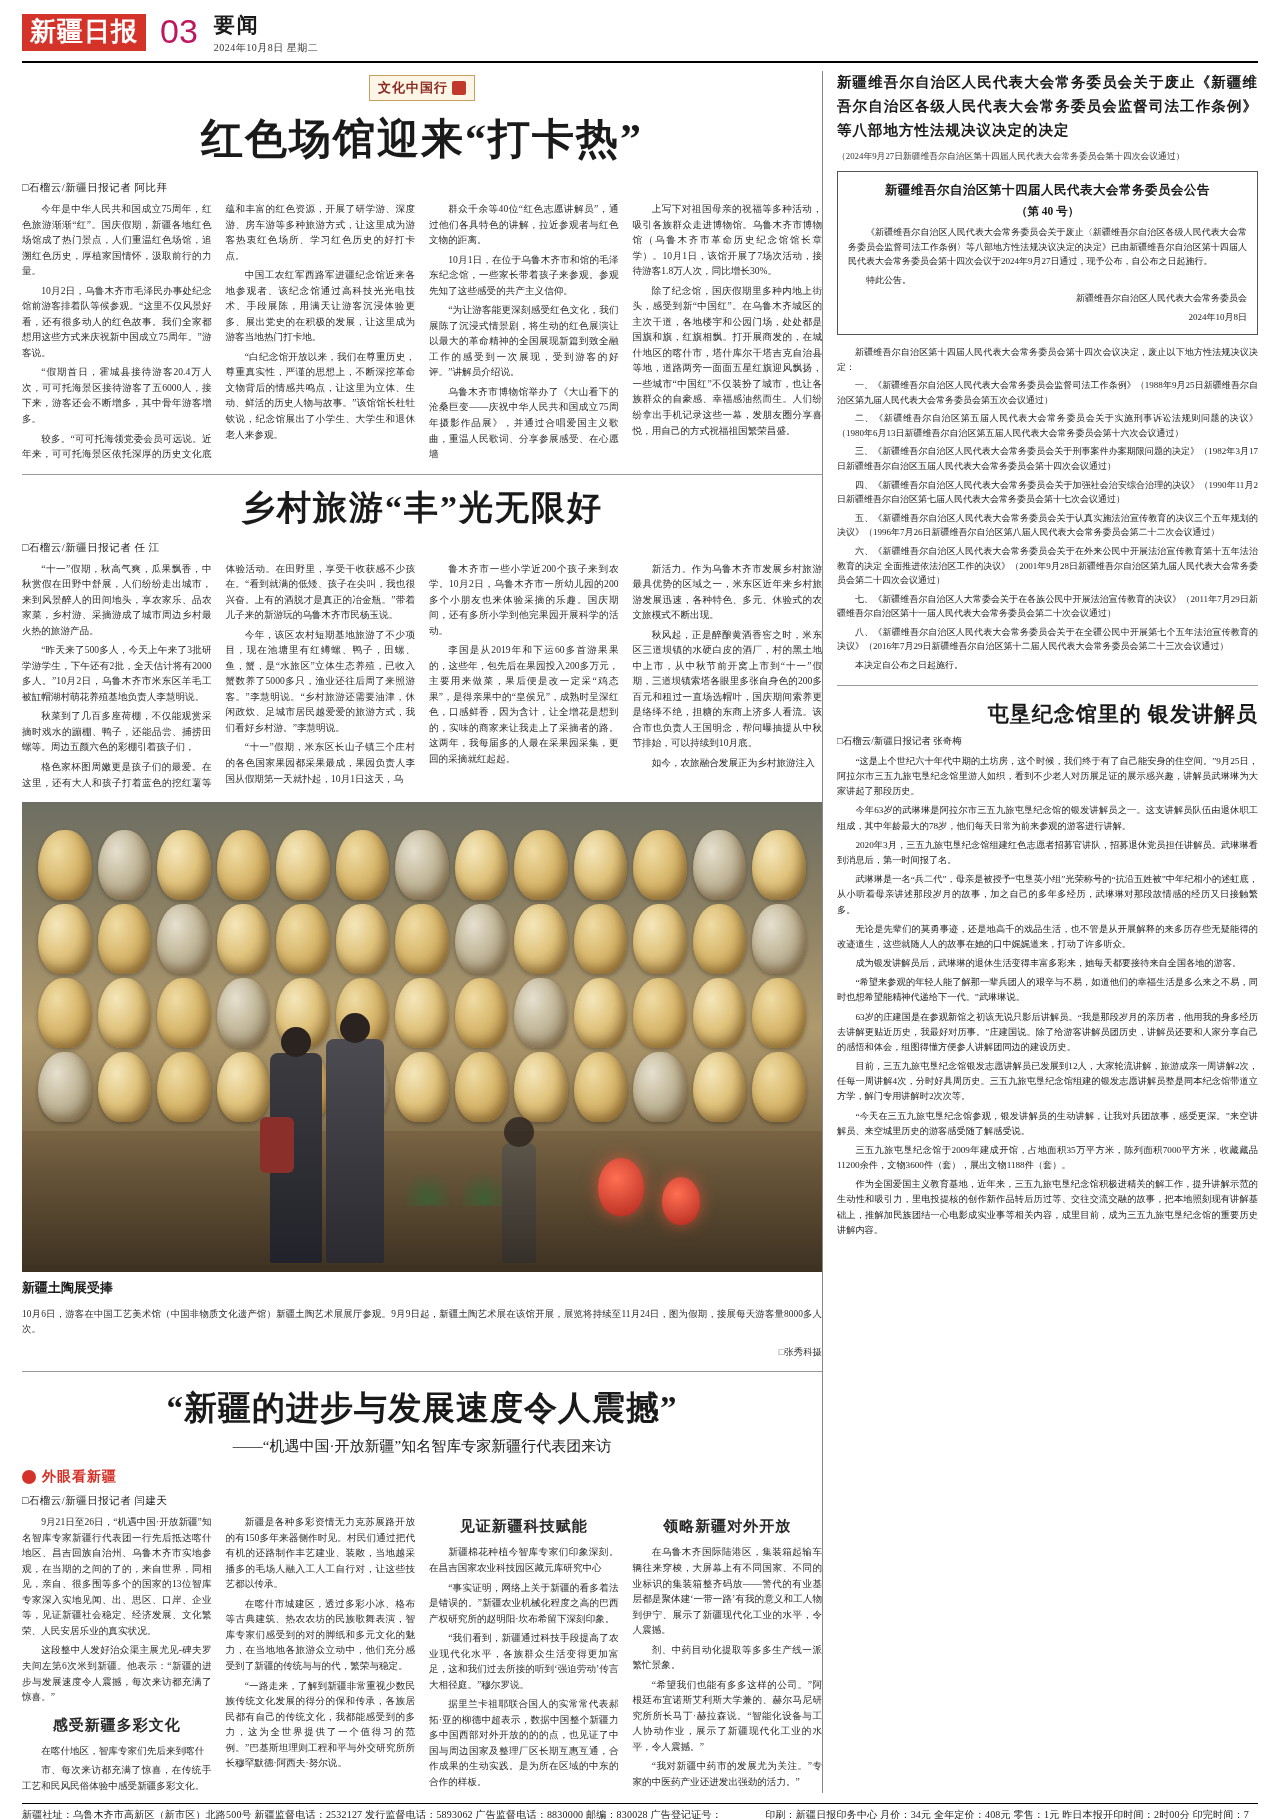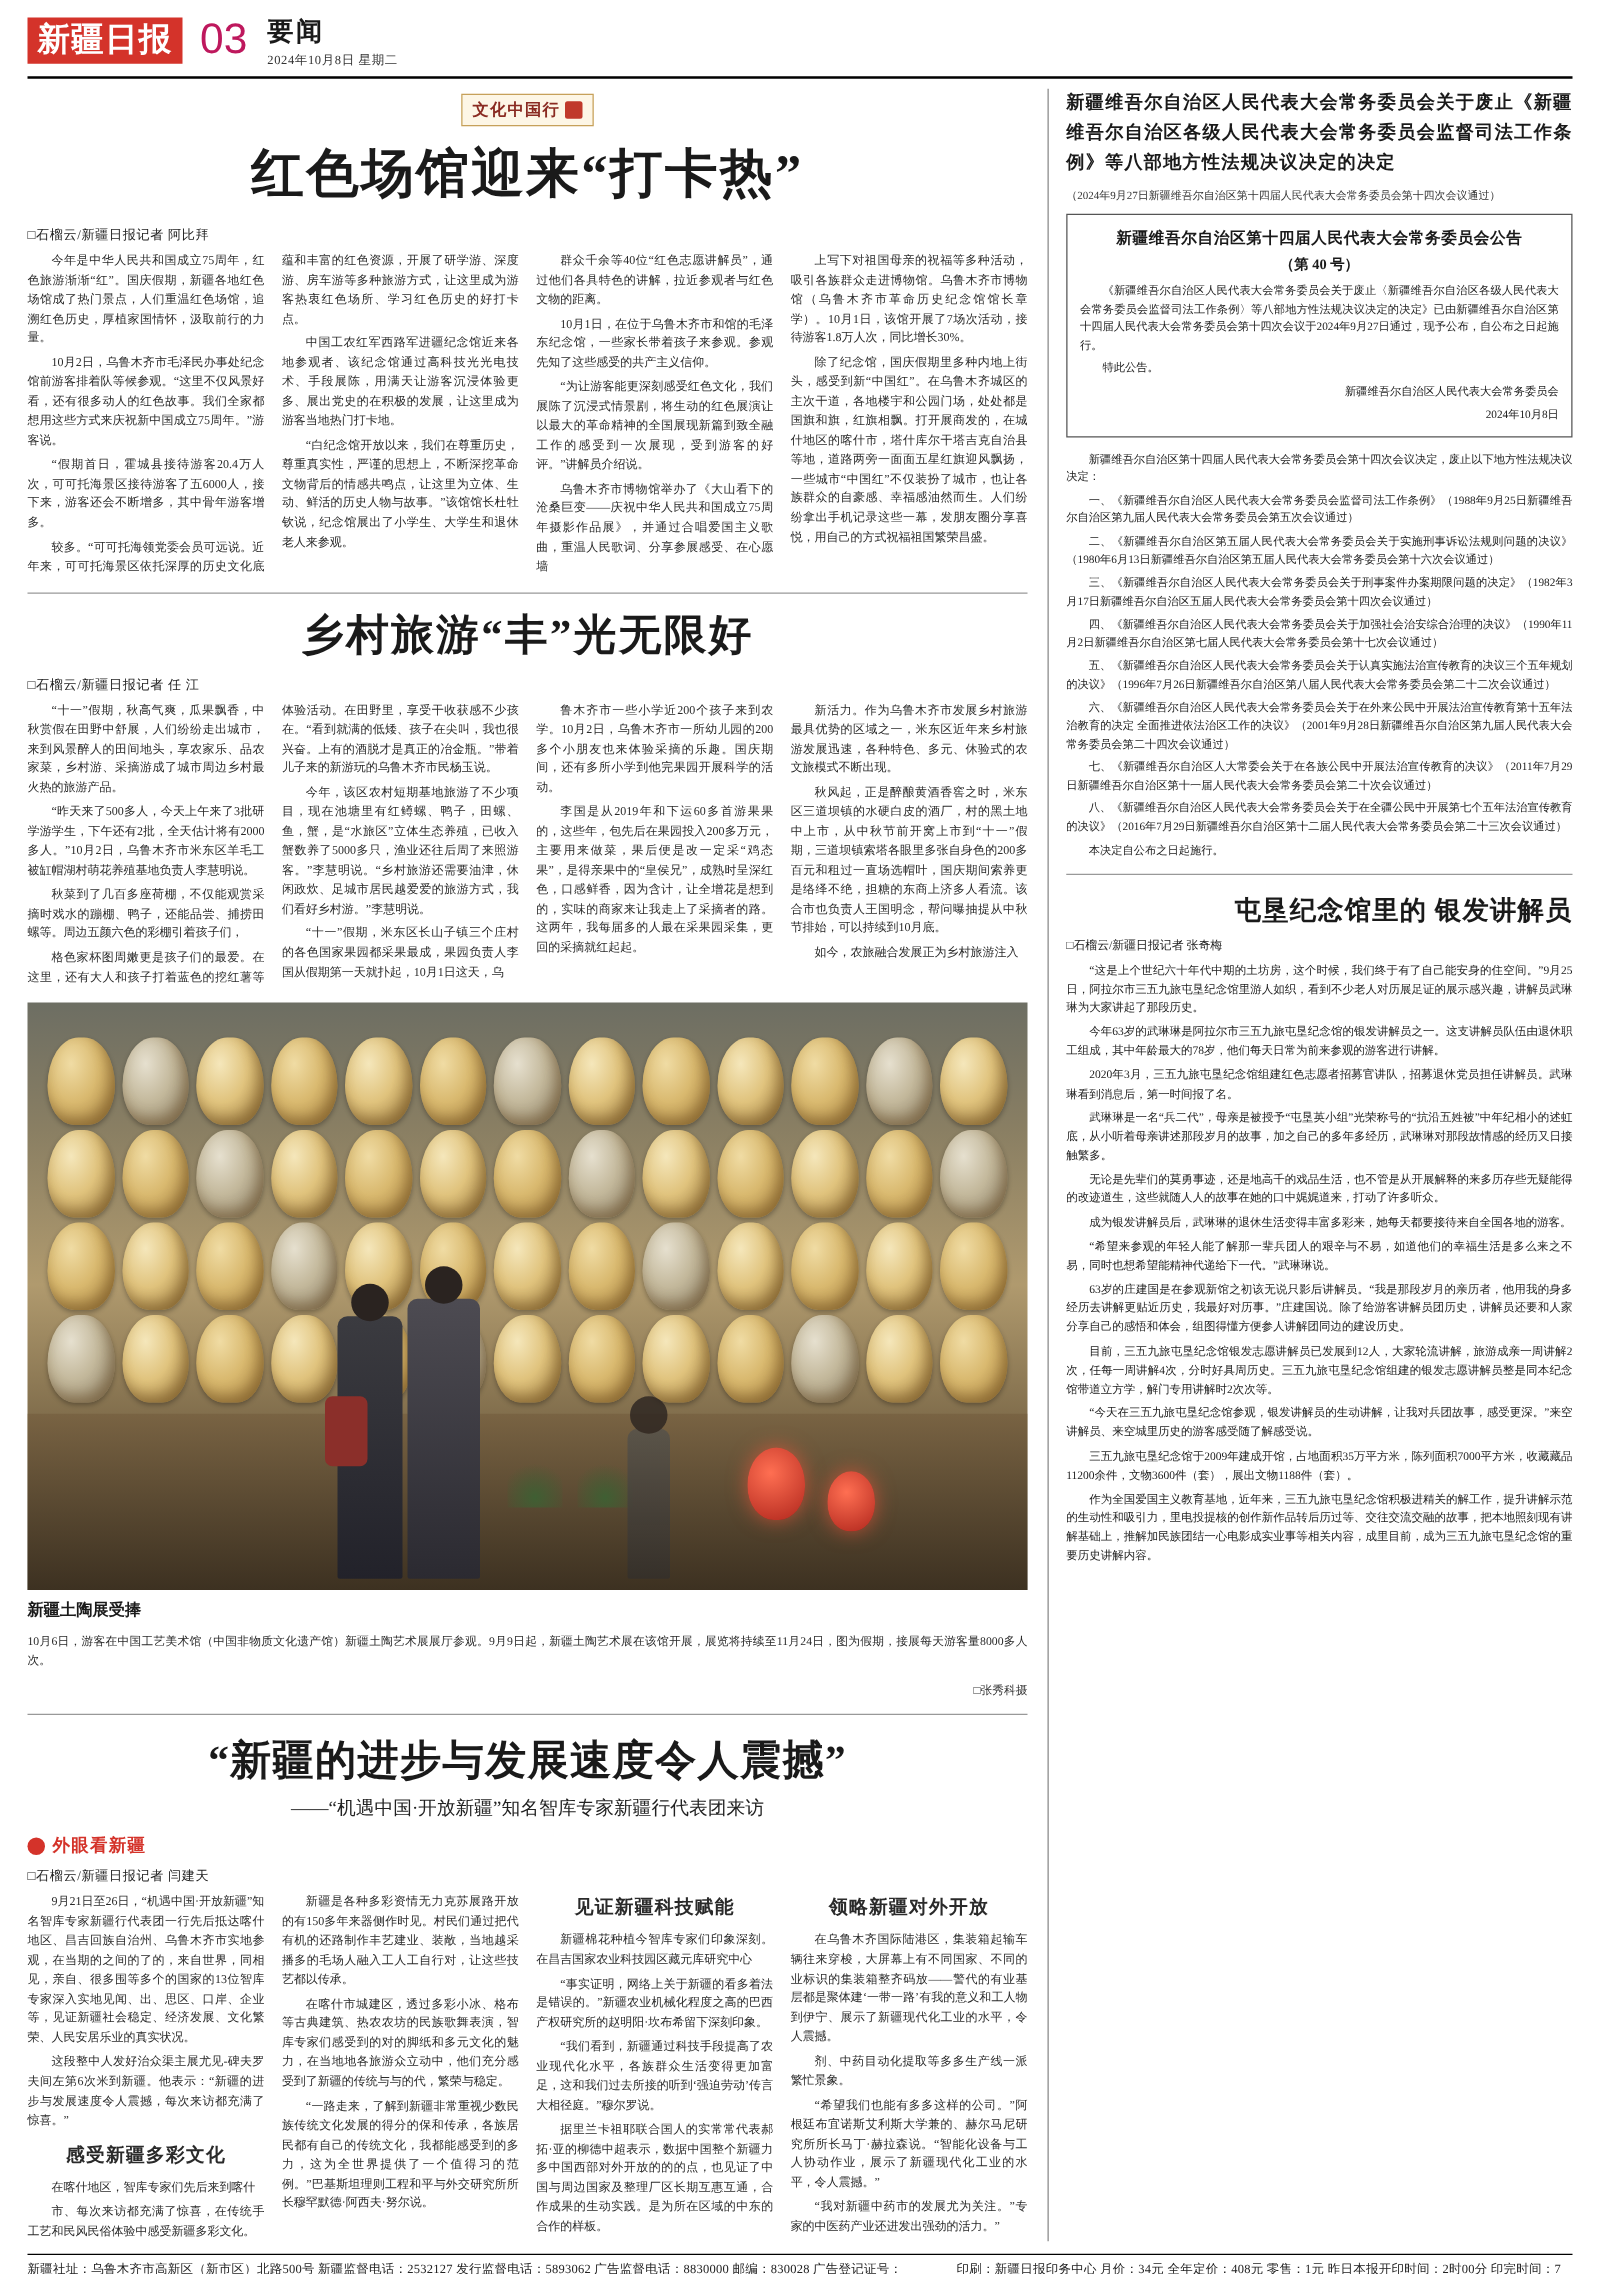--- a/index.html
+++ b/index.html
@@ -59,21 +59,21 @@
     font-size: 10px;
     color: #333;
     margin-top: 4px;
     letter-spacing: 0.5px;
   }
 
   
   .body-grid {
     display: grid;
     grid-template-columns: 800px 1fr;
-    gap: 16px;
+    gap: 0;
   }
   .left-zone { }
   .right-zone {
     border-left: 1px solid #888;
     padding-left: 14px;
   }
 
   
   .culture-banner {
     display: flex;

